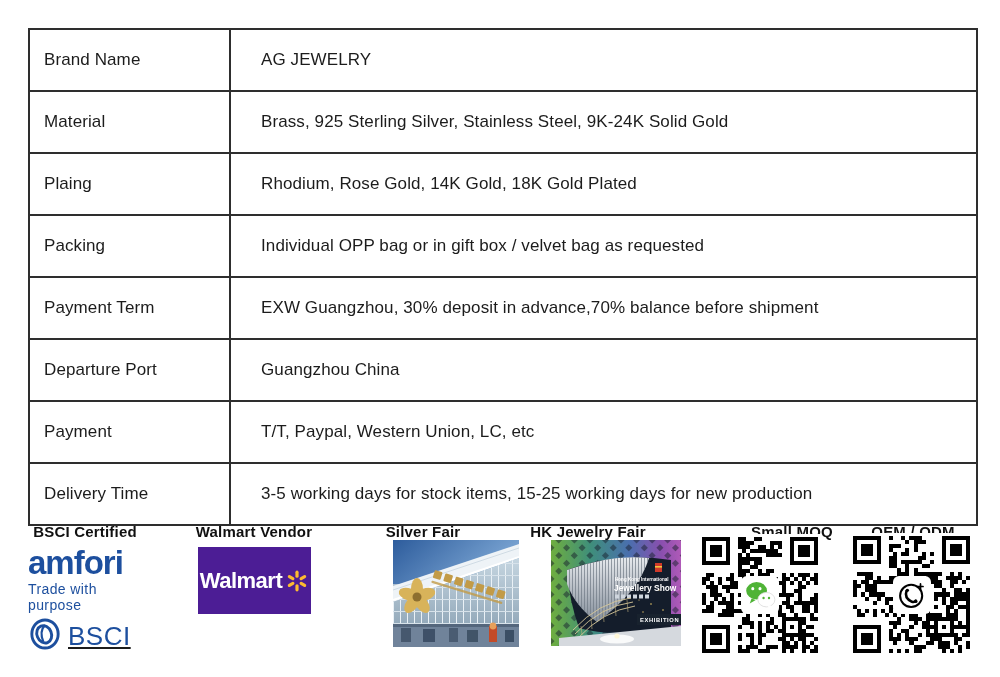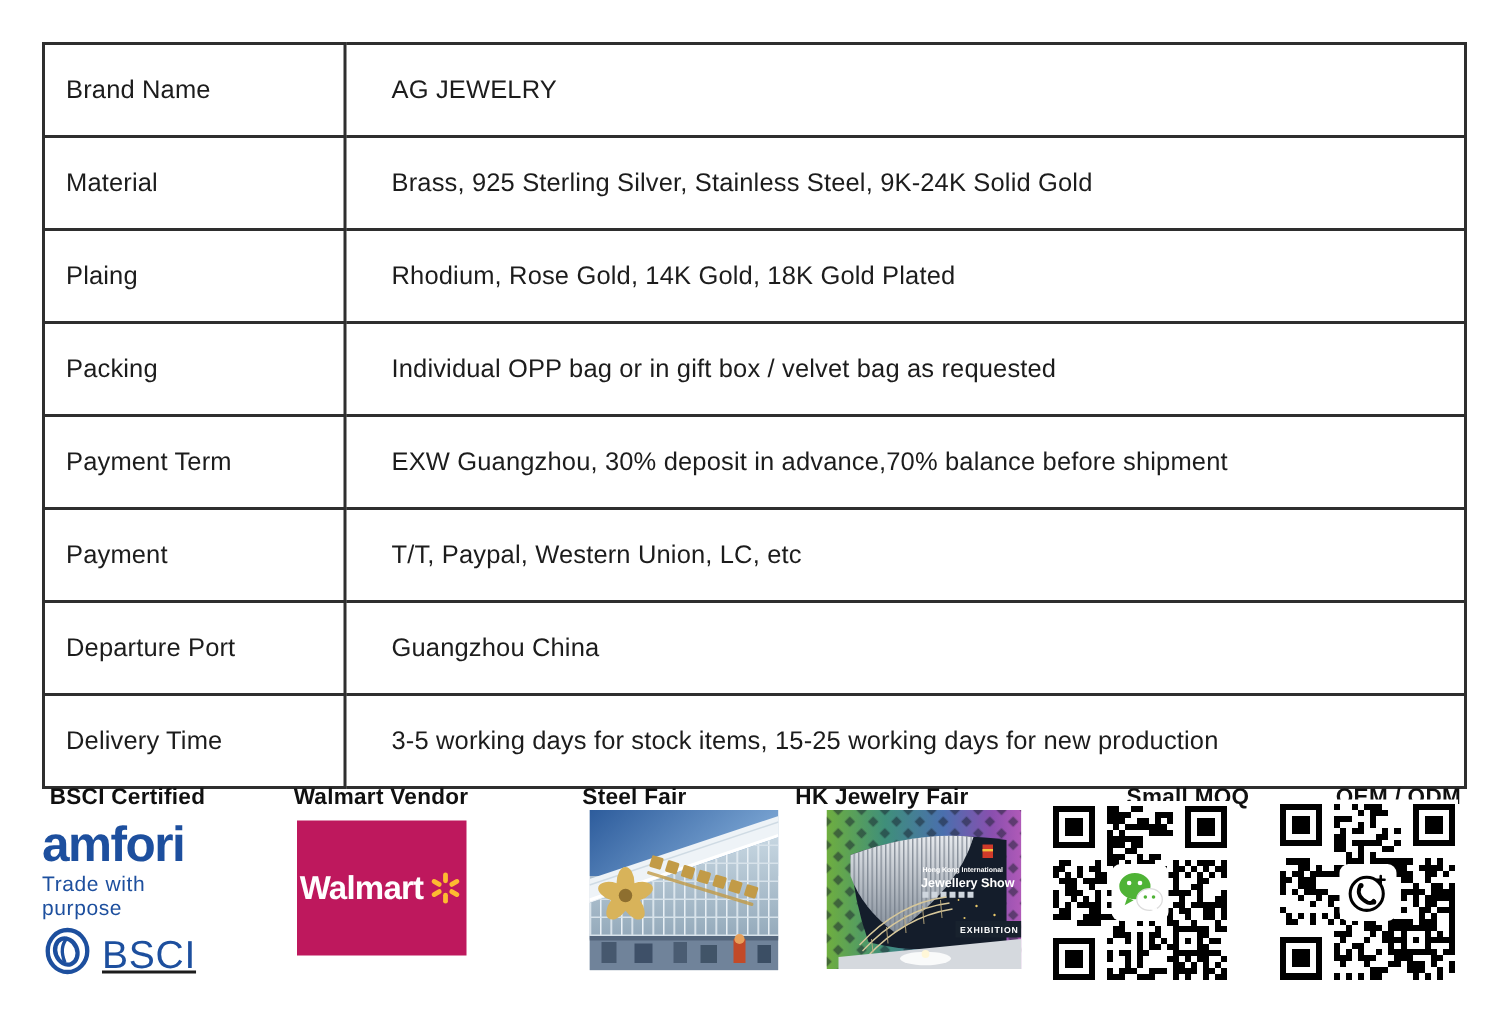--- a/index.html
+++ b/index.html
@@ -27,22 +27,22 @@
     letter-spacing:.2px;white-space:nowrap;margin-top:25px;
   }
   
   .amfori{position:absolute;left:28px;top:548px;width:118px;height:100px;}
   .amfori .word{font-weight:700;font-size:33px;line-height:30px;color:#1d4f9e;letter-spacing:-1px;}
   .amfori .tag{font-size:14px;color:#1d4f9e;margin-top:3px;letter-spacing:.4px;}
   .amfori .row{display:flex;align-items:center;margin-top:4px;text-decoration:underline;}
   .amfori .org{font-size:26px;color:#1d4f9e;margin-left:6px;letter-spacing:.5px;}
   
   .walmart{
-    position:absolute;left:198px;top:547px;width:113px;height:90px;
-    background:#be185d;display:flex;align-items:center;justify-content:center;
+    position:absolute;left:198px;top:547px;width:113px;height:67px;
+    background:#4c1d95;display:flex;align-items:center;justify-content:center;
   }
   .walmart .wm{color:#ffffff;font-weight:700;font-size:22px;letter-spacing:-.5px;}
   .walmart svg{margin-left:3px;}
   
   .photo{position:absolute;overflow:hidden;padding-left:31px;}
   #canton{left:362px;top:540px;width:126px;height:107px;}
   #hkfair{left:520px;top:540px;width:130px;height:106px;}
   
   .qr{position:absolute;background:#fff;}
   #qr1{left:700px;top:534px;width:120px;height:122px;}
@@ -73,40 +73,40 @@
       </tr>
   <tr>
         <td class="k">Packing</td>
         <td class="v">Individual OPP bag or in gift box / velvet bag as requested</td>
       </tr>
   <tr>
         <td class="k">Payment Term</td>
         <td class="v">EXW Guangzhou, 30% deposit in advance,70% balance before shipment</td>
       </tr>
   <tr>
+        <td class="k">Departure Port</td>
+        <td class="v">Guangzhou China</td>
+      </tr>
+  <tr>
         <td class="k">Payment</td>
         <td class="v">T/T, Paypal, Western Union, LC, etc</td>
-      </tr>
-  <tr>
-        <td class="k">Departure Port</td>
-        <td class="v">Guangzhou China</td>
       </tr>
   <tr>
         <td class="k">Delivery Time</td>
         <td class="v">3-5 working days for stock items, 15-25 working days for new production</td>
       </tr>
 </tbody>
   </table>
 
 <div class="bl" style="left:25px;width:120px;">BSCI Certified</div>
 <div class="bl" style="left:193px;width:122px;">Walmart Vendor</div>
-<div class="bl" style="left:360px;width:126px;">Steel Fair</div>
+<div class="bl" style="left:360px;width:126px;">Silver Fair</div>
 <div class="bl" style="left:523px;width:130px;">HK Jewelry Fair</div>
 <div class="bl" style="left:732px;width:120px;">Small MOQ</div>
-<div class="bl" style="left:852px;width:122px;text-align:right;">OEM / ODM</div>
+<div class="bl" style="left:852px;width:122px;">OEM / ODM</div>
 
 <div class="amfori">
   <div class="word">amfori</div>
   <div class="tag">Trade with purpose</div>
   <div class="row">
     <span>
       <svg width="34" height="34" viewBox="0 0 40 40">
         <g fill="none" stroke="#1d4f9e" stroke-width="3.4">
           <ellipse cx="20" cy="20" rx="15.5" ry="16.5"></ellipse>
           <ellipse cx="19" cy="20" rx="8.5" ry="10.5" transform="rotate(-22 20 20)"></ellipse>

